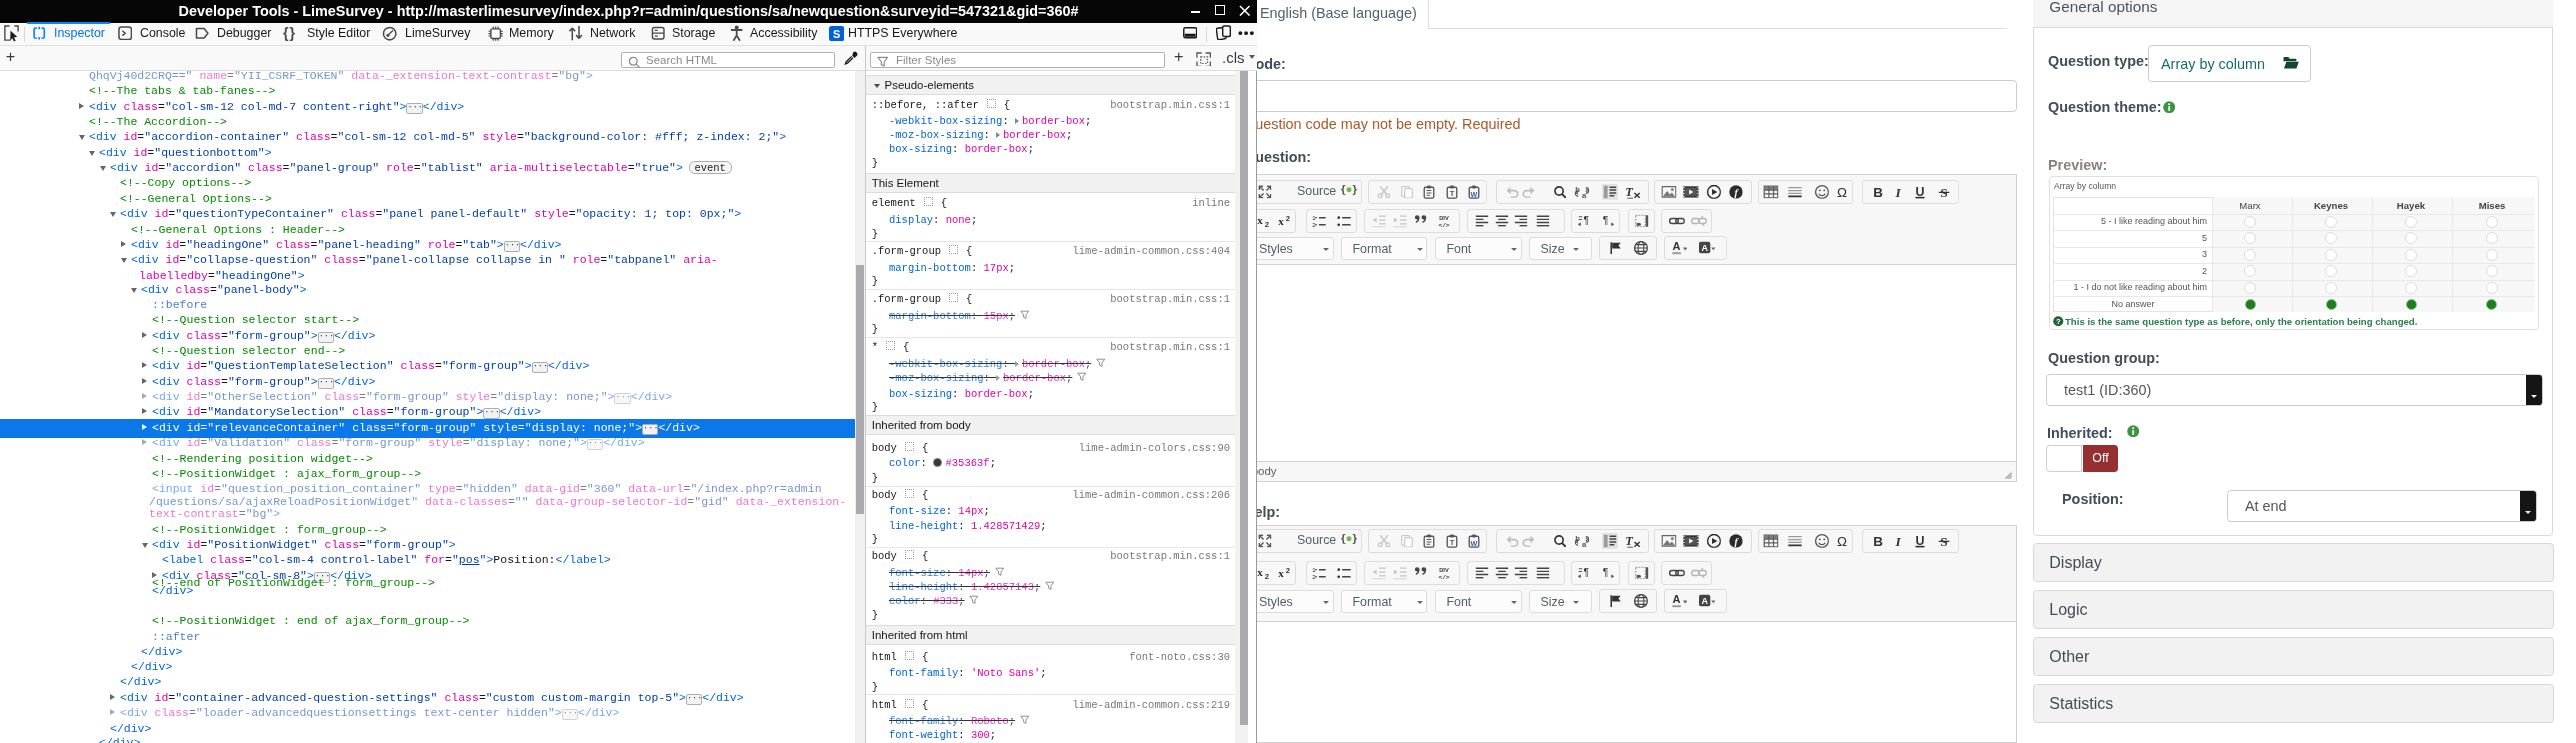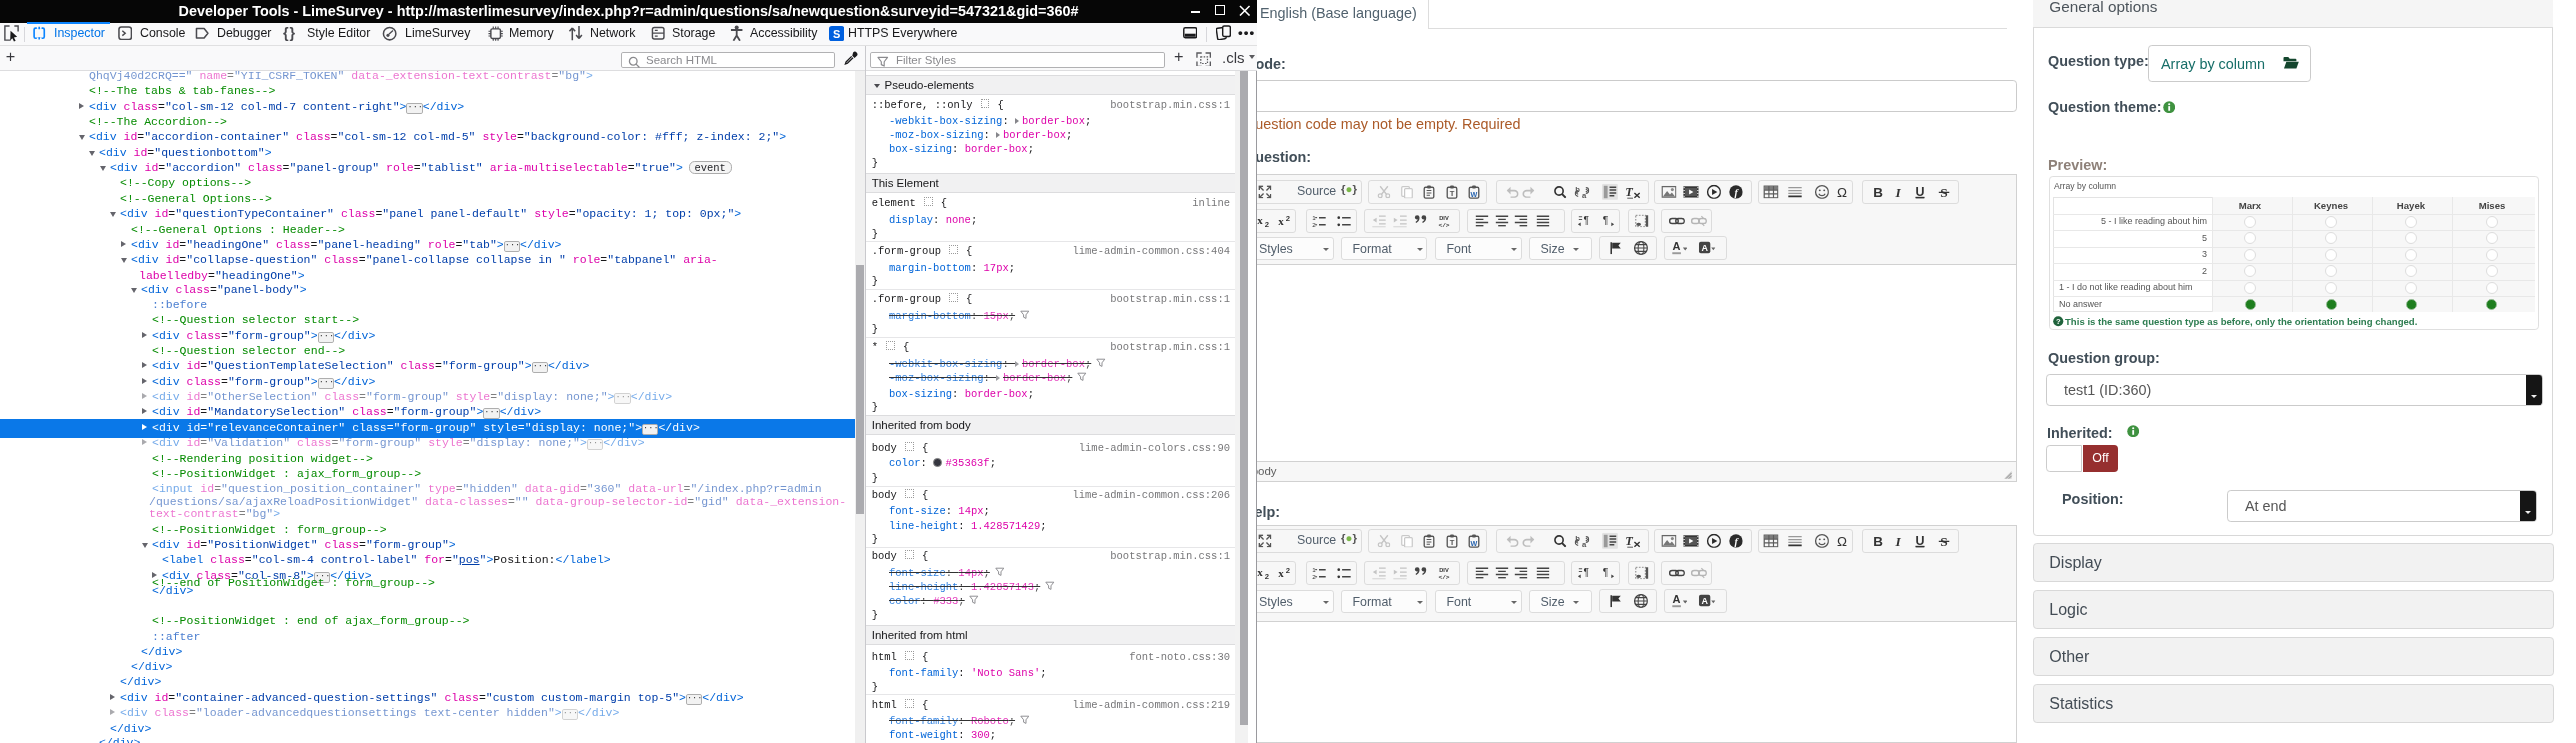--- a/index.html
+++ b/index.html
@@ -559,30 +559,30 @@
     <div class="abs" style="left:2053px;top:214px;width:482px;height:1px;background:#e8e8e8"></div>
     <div class="abs" style="left:2053px;top:230px;width:482px;height:1px;background:#e8e8e8"></div>
     <div class="abs" style="left:2053px;top:247px;width:482px;height:1px;background:#e8e8e8"></div>
     <div class="abs" style="left:2053px;top:263px;width:482px;height:1px;background:#e8e8e8"></div>
     <div class="abs" style="left:2053px;top:280px;width:482px;height:1px;background:#e8e8e8"></div>
     <div class="abs" style="left:2053px;top:296px;width:482px;height:1px;background:#e8e8e8"></div>
     <div class="abs" style="left:2212px;top:197px;width:1px;height:115px;background:#e8e8e8"></div>
     <div class="abs" style="left:2292px;top:197px;width:1px;height:115px;background:#e8e8e8"></div>
     <div class="abs" style="left:2372px;top:197px;width:1px;height:115px;background:#e8e8e8"></div>
     <div class="abs" style="left:2452px;top:197px;width:1px;height:115px;background:#e8e8e8"></div>
-    <div class="abs" style="left:2250px;top:200px;transform:translateX(-50%);font-size:9.6px;font-weight:bold;color:#444">Marx</div>
+    <div class="abs" style="left:2250px;top:200px;transform:translateX(-50%);font-size:9.6px;font-weight:normal;color:#444">Marx</div>
     <div class="abs" style="left:2331px;top:200px;transform:translateX(-50%);font-size:9.6px;font-weight:bold;color:#444">Keynes</div>
     <div class="abs" style="left:2411px;top:200px;transform:translateX(-50%);font-size:9.6px;font-weight:bold;color:#444">Hayek</div>
     <div class="abs" style="left:2492px;top:200px;transform:translateX(-50%);font-size:9.6px;font-weight:bold;color:#444">Mises</div>
     <div class="abs" style="left:2059px;top:216px;width:148px;text-align:right;font-size:9px;color:#555">5 - I like reading about him</div>
     <div class="abs" style="left:2059px;top:233px;width:148px;text-align:right;font-size:9px;color:#555">5</div>
     <div class="abs" style="left:2059px;top:249px;width:148px;text-align:right;font-size:9px;color:#555">3</div>
     <div class="abs" style="left:2059px;top:266px;width:148px;text-align:right;font-size:9px;color:#555">2</div>
-    <div class="abs" style="left:2059px;top:282px;width:148px;text-align:left;font-size:9px;color:#555">1 - I do not like reading about him</div>
-    <div class="abs" style="left:2059px;top:299px;width:148px;text-align:left;font-size:9px;color:#555">No answer</div>
+    <div class="abs" style="left:2059px;top:282px;width:148px;text-align:right;font-size:9px;color:#555">1 - I do not like reading about him</div>
+    <div class="abs" style="left:2059px;top:299px;width:148px;text-align:center;font-size:9px;color:#555">No answer</div>
     <div class="radio" style="left:2244px;top:216px"></div>
     <div class="radio" style="left:2325px;top:216px"></div>
     <div class="radio" style="left:2405px;top:216px"></div>
     <div class="radio" style="left:2486px;top:216px"></div>
     <div class="radio" style="left:2244px;top:232px"></div>
     <div class="radio" style="left:2325px;top:232px"></div>
     <div class="radio" style="left:2405px;top:232px"></div>
     <div class="radio" style="left:2486px;top:232px"></div>
     <div class="radio" style="left:2244px;top:249px"></div>
     <div class="radio" style="left:2325px;top:249px"></div>
@@ -776,21 +776,21 @@
       <div class="cl " style="left:120px;top:619px"><i class="ar r" style="left:-10.5px"></i><span class="t">&lt;div</span><span class="p"> </span><span class="a">id</span><span class="p">=</span><span class="v">"container-advanced-question-settings"</span><span class="p"> </span><span class="a">class</span><span class="p">=</span><span class="v">"custom custom-margin top-5"</span><span class="t">&gt;</span><span class="bd">···</span><span class="t">&lt;/div&gt;</span></div>
       <div class="cl mut" style="left:120px;top:634px"><i class="ar r" style="left:-10.5px"></i><span class="t">&lt;div</span><span class="p"> </span><span class="a">class</span><span class="p">=</span><span class="v">"loader-advancedquestionsettings text-center hidden"</span><span class="t">&gt;</span><span class="bd">···</span><span class="t">&lt;/div&gt;</span></div>
       <div class="cl " style="left:110px;top:650px"><span class="t">&lt;/div&gt;</span></div>
       <div class="cl " style="left:99px;top:664px"><span class="t">&lt;/div&gt;</span></div>
     </div>
     <div id="mksb"></div>
     <div id="mksbt"></div>
     <div id="rpsep"></div>
     <div id="rp">
       <div class="hdr" style="left:0;top:3.8px;padding-left:7.7px"><i style="display:inline-block;width:0;height:0;border-top:4.8px solid #4a4a4f;border-left:3.8px solid transparent;border-right:3.8px solid transparent;margin:0 4.8px 1px 0"></i>Pseudo-elements</div>
-      <div class="rl " style="left:5.7px;top:27px;width:364px"><span class="sl">::before, ::only</span> <span class="gear"></span> <span class="sl">{</span><span class="ref abs" style="right:5.7px">bootstrap.min.css:1</span></div>
+      <div class="rl " style="left:5.7px;top:27px;width:364px"><span class="sl">::before, ::after</span> <span class="gear"></span> <span class="sl">{</span><span class="ref abs" style="right:5.7px">bootstrap.min.css:1</span></div>
       <div class="rl " style="left:23px;top:43px;width:347px"><span class="pn">-webkit-box-sizing</span><span class="sl">: </span><i class="exp"></i><span class="pv">border-box</span><span class="sl">;</span></div>
       <div class="rl " style="left:23px;top:57px;width:347px"><span class="pn">-moz-box-sizing</span><span class="sl">: </span><i class="exp"></i><span class="pv">border-box</span><span class="sl">;</span></div>
       <div class="rl " style="left:23px;top:71px;width:347px"><span class="pn">box-sizing</span><span class="sl">: </span><span class="pv">border-box</span><span class="sl">;</span></div>
       <div class="rl " style="left:5.7px;top:85px;width:364px"><span class="sl">}</span></div>
       <div class="hdr" style="left:0;top:102px;padding-left:5.7px">This Element</div>
       <div class="rl " style="left:5.7px;top:125px;width:364px"><span class="sl">element</span> <span class="gear"></span> <span class="sl">{</span><span class="ref abs" style="right:5.7px">inline</span></div>
       <div class="rl " style="left:23px;top:142px;width:347px"><span class="pn">display</span><span class="sl">: </span><span class="pv">none</span><span class="sl">;</span></div>
       <div class="rl " style="left:5.7px;top:156px;width:364px"><span class="sl">}</span></div>
       <div class="rsep" style="left:0;top:170px"></div>
       <div class="rl " style="left:5.7px;top:173px;width:364px"><span class="sl">.form-group</span> <span class="gear"></span> <span class="sl">{</span><span class="ref abs" style="right:5.7px">lime-admin-common.css:404</span></div>

